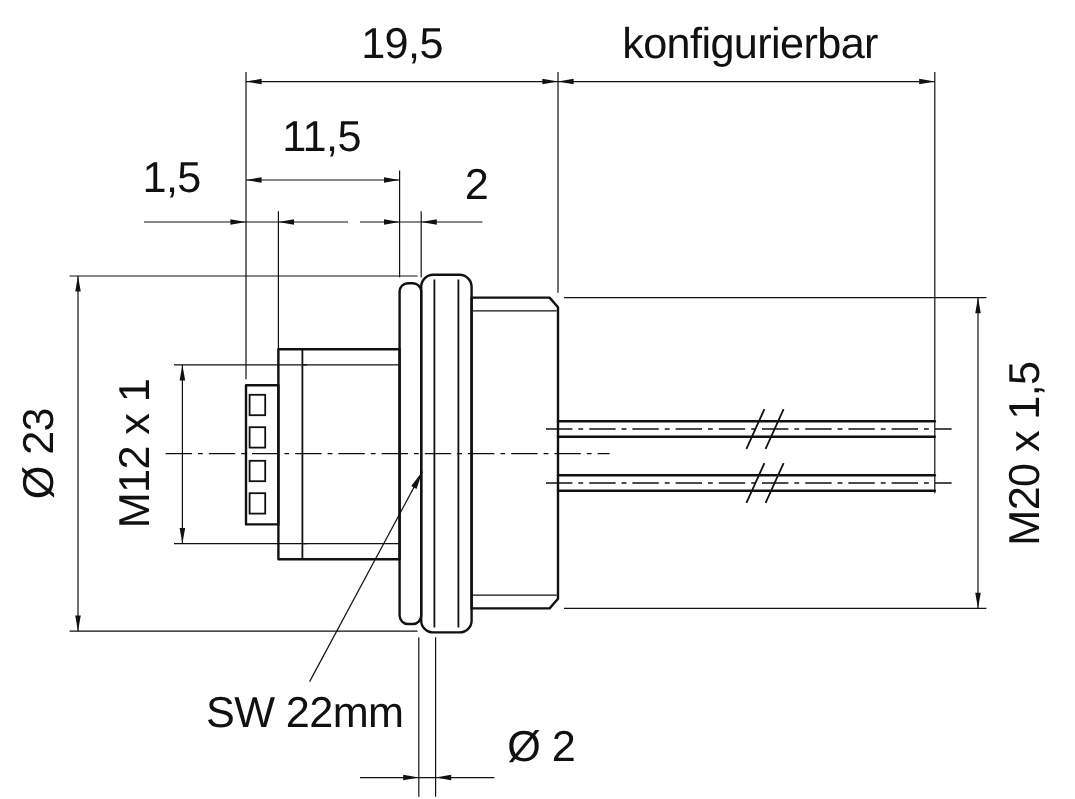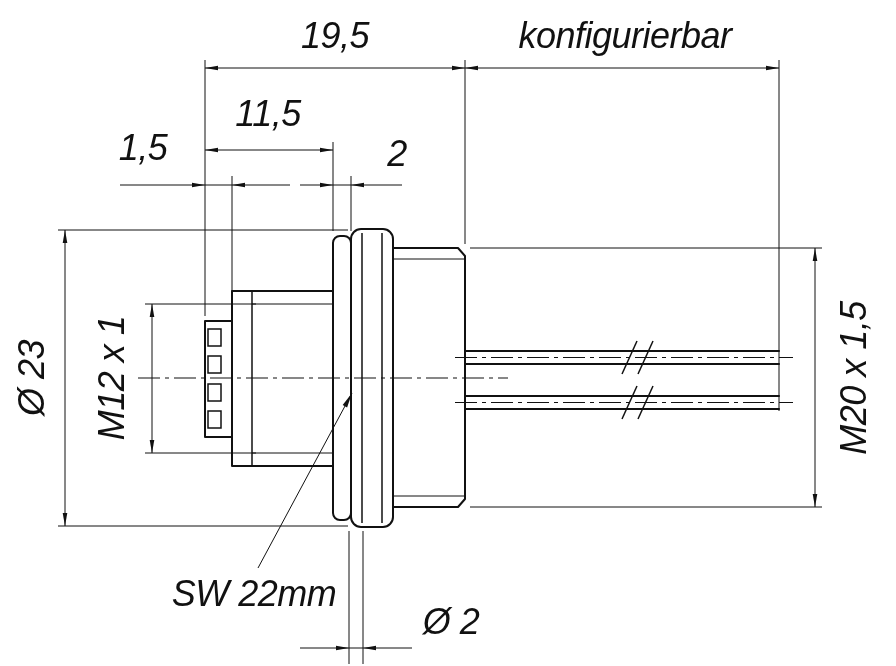--- a/index.html
+++ b/index.html
@@ -2,21 +2,20 @@
 <html><head>
 <meta charset="utf-8">
 <style>
   html,body{margin:0;padding:0;background:#ffffff;}
   .canvas{
     position:relative;
     width:896px;height:666px;
     background:#ffffff;
     overflow:hidden;
     font-family:"Liberation Sans", sans-serif;
-    font-style:italic;
   }
   svg{display:block;}
   svg text{
     font-family:"Liberation Sans", sans-serif;
     font-size:36px;
     fill:#111111;
     letter-spacing:-0.5px;
   }
   .thick{stroke:#111;stroke-width:2;fill:none;stroke-linejoin:round;stroke-linecap:round;}
   .med{stroke:#111;stroke-width:1.5;fill:none;}

